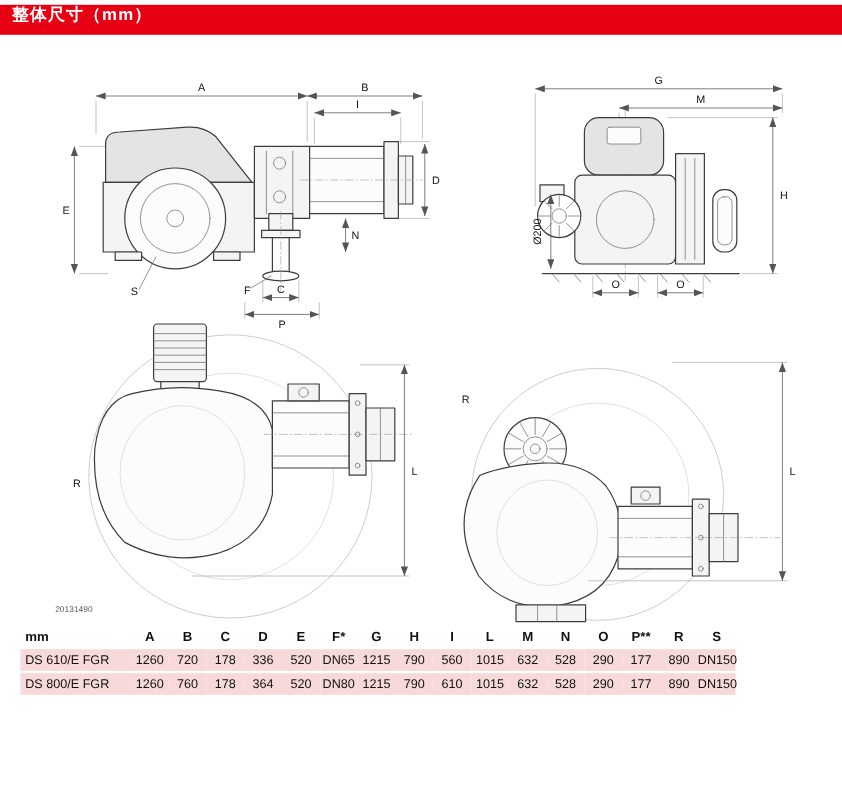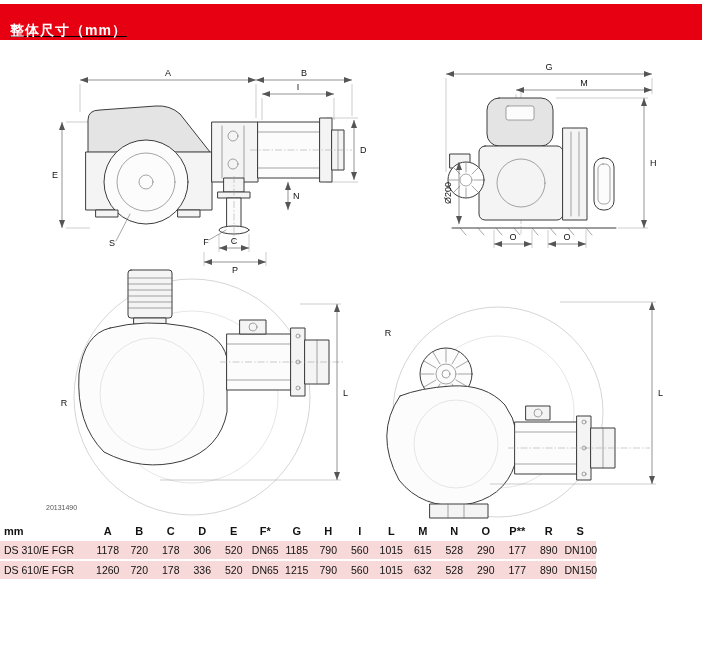--- a/index.html
+++ b/index.html
@@ -1,22 +1,22 @@
 <!DOCTYPE html>
 <html><head>
 <meta charset="utf-8">
 <style>
   html,body{margin:0;padding:0}
   body{
     position:relative;width:702px;height:655px;overflow:hidden;background:#ffffff;
     font-family:"Liberation Sans",sans-serif;
   }
   .titlebar{
-    position:absolute;top:4px;left:0;right:0;height:36px;background:#e60012;
-    display:flex;align-items:flex-end;text-decoration:underline;
+    position:absolute;top:4px;left:0;right:0;height:25px;background:#e60012;
+    display:flex;align-items:flex-start;
   }
   .titlebar .title{
     color:#ffffff;font-size:14px;font-weight:bold;padding-left:10px;letter-spacing:1px;
   }
   .drawings{position:absolute;top:32px;left:0;width:702px;height:490px}
   
   .s{stroke:#3c3c3c;stroke-width:1;stroke-linejoin:round;stroke-linecap:round}
   .d{stroke:#6a6a6a;stroke-width:.6;stroke-linecap:round}
   .f0{fill:none}
   .f1{fill:#f4f4f4}
@@ -25,21 +25,21 @@
   .fw{fill:#ffffff}
   .dim{stroke:#666;stroke-width:.7;fill:none;marker-start:url(#ms);marker-end:url(#me)}
   .ext{stroke:#9a9a9a;stroke-width:.5}
   .cl{stroke:#9a9a9a;stroke-width:.5;stroke-dasharray:7 2 1.5 2;fill:none}
   .arc{stroke:#b9b9b9;stroke-width:.6;fill:none}
   .arc2{stroke:#cccccc;stroke-width:.5;fill:none}
   .lbl{font-family:"Liberation Sans",sans-serif;font-size:9px;fill:#111;text-anchor:middle}
   .la{text-anchor:start}
   .figcode{font-family:"Liberation Sans",sans-serif;font-size:7px;fill:#555;text-anchor:start}
   
-  .table-wrap{position:absolute;left:0;top:521px;width:596px}
+  .table-wrap{position:absolute;left:17px;top:521px;width:596px}
   table{width:100%;border-collapse:separate;border-spacing:0 2px;table-layout:fixed;color:#111}
   thead th{background:#ffffff;font-weight:bold;font-size:11px;padding:2px 0;text-align:center}
   th.model-col,td.model-col{width:88px;text-align:left;padding-left:4px}
   tbody td{background:#f8d9d9;text-align:center;padding:3px 0;font-size:10.5px}
   tbody td.model-col{font-size:10.5px}
 </style>
 </head>
 <body>
 
 <header class="titlebar">
@@ -300,52 +300,52 @@
           <th>M</th>
           <th>N</th>
           <th>O</th>
           <th>P**</th>
           <th>R</th>
           <th>S</th>
         </tr>
     </thead>
     <tbody id="tbody">
         <tr>
-          <td class="model-col">DS 310/E FGR</td>
-          <td>1178</td>
-          <td>720</td>
-          <td>178</td>
-          <td>306</td>
-          <td>520</td>
-          <td>DN65</td>
-          <td>1185</td>
-          <td>790</td>
-          <td>560</td>
-          <td>1015</td>
-          <td>615</td>
-          <td>528</td>
-          <td>290</td>
-          <td>177</td>
-          <td>890</td>
-          <td>DN100</td>
-        </tr>
-        <tr>
           <td class="model-col">DS 610/E FGR</td>
           <td>1260</td>
           <td>720</td>
           <td>178</td>
           <td>336</td>
           <td>520</td>
           <td>DN65</td>
           <td>1215</td>
           <td>790</td>
           <td>560</td>
           <td>1015</td>
           <td>632</td>
           <td>528</td>
           <td>290</td>
           <td>177</td>
           <td>890</td>
           <td>DN150</td>
         </tr>
+        <tr>
+          <td class="model-col">DS 800/E FGR</td>
+          <td>1260</td>
+          <td>760</td>
+          <td>178</td>
+          <td>364</td>
+          <td>520</td>
+          <td>DN80</td>
+          <td>1215</td>
+          <td>790</td>
+          <td>610</td>
+          <td>1015</td>
+          <td>632</td>
+          <td>528</td>
+          <td>290</td>
+          <td>177</td>
+          <td>890</td>
+          <td>DN150</td>
+        </tr>
       </tbody>
   </table>
 </div>
 
 </body></html>

